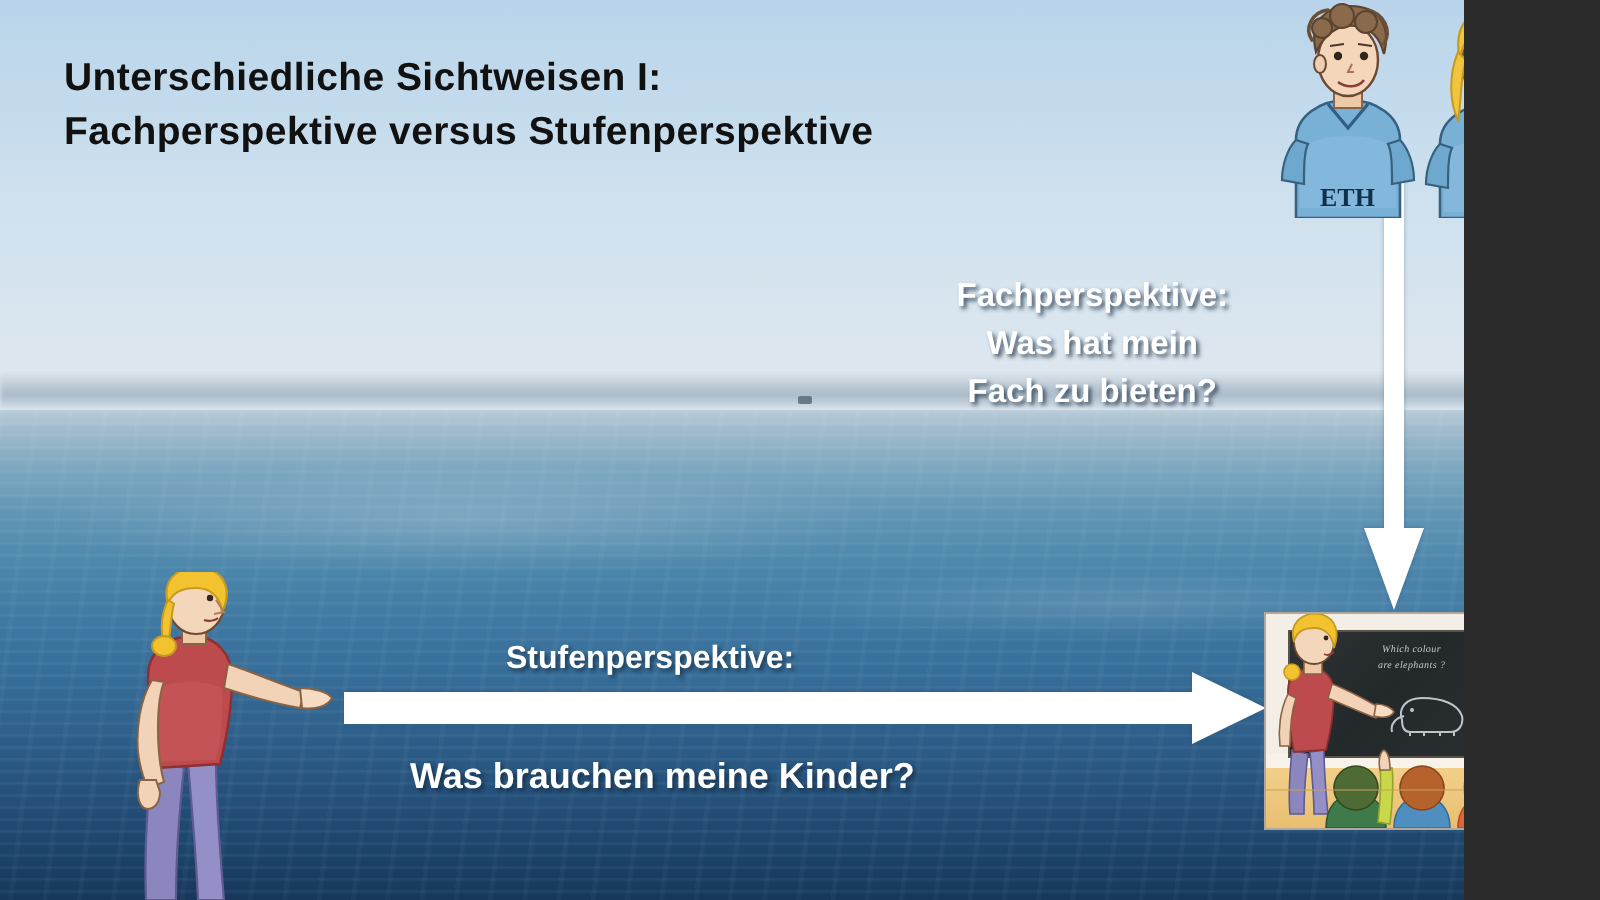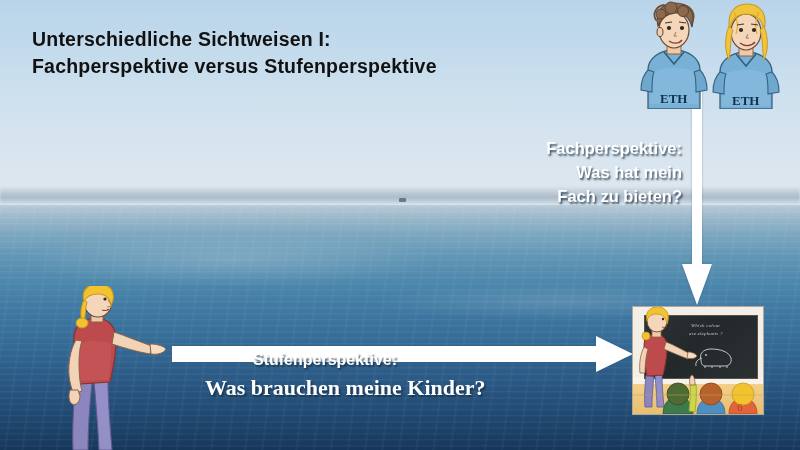--- a/index.html
+++ b/index.html
@@ -3,21 +3,21 @@
 <meta charset="utf-8">
 <title>Unterschiedliche Sichtweisen I</title>
 <style>
   html, body {
     margin: 0;
     padding: 0;
     background: #2b2b2b;
   }
   #slide {
     position: relative;
-    width: 800px;
+    width: 732px;
     height: 450px;
     overflow: hidden;
     font-family: "Liberation Sans", sans-serif;
     background: #7fa8c4;
   }
 
   
   .bg-layer { position: absolute; left: 0; width: 800px; }
   .sky {
     top: 0; height: 208px;
@@ -103,33 +103,31 @@
     position: absolute;
     color: #ffffff;
     font-size: 16.5px;
     font-weight: bold;
     line-height: 24px;
     text-shadow: 1.5px 1.5px 2px rgba(20,40,60,.75);
     white-space: pre-line;
   }
   #fach-text {
     right: 118px; top: 136px;
-    text-align: right;
+    text-align: center;
   }
   #stufen-label {
     left: 253px; top: 318px;
     text-align: left;
     font-size: 16px;
-    margin-top: 30px;
   }
   #stufen-question {
     left: 205px; top: 376px;
     text-align: right;
-    font-size: 22px;
-    font-family: Liberation Serif, serif;
+    font-size: 18px;
   }
 
   
   .arrow { position: absolute; }
   #arrow-down {
     left: 681px; top: 78px;
     width: 32px; height: 228px;
   }
   #arrow-right {
     left: 172px; top: 336px;

